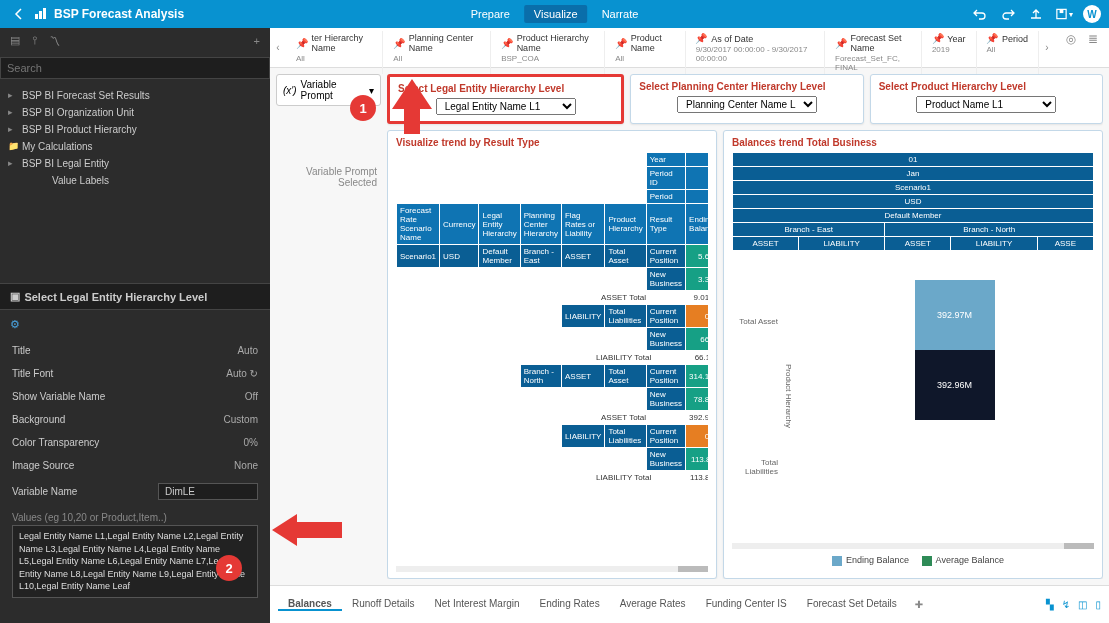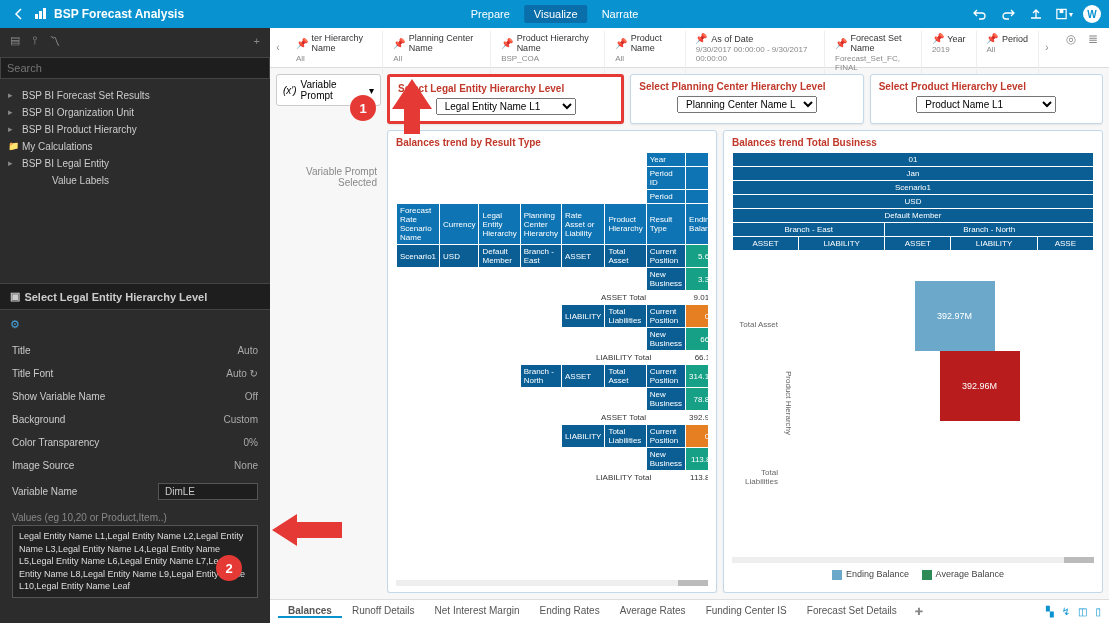--- a/index.html
+++ b/index.html
@@ -70,24 +70,24 @@
 .tbl .orange { background: #e67e22; color: #fff; text-align: right;}
 .tbl .teal { background: #16a085; color: #fff; text-align: right; }
 .tbl .wtot { background: #fff; color: #333; text-align: center; }
 .tbl .num { text-align: right; color: #fff; }
 .rtbl th.deep { text-align: center; }
 .treemap-wrap { display: flex; flex: 1; }
 .treemap-labels { width: 50px; font-size: 8px; color: #666; display: flex; flex-direction: column; justify-content: space-around; text-align: right; padding-right: 4px; }
 .yaxis-label { writing-mode: vertical-rl; font-size: 8px; color: #666; padding: 0 2px; display: flex; align-items: center; justify-content: center; }
 .treemap { flex: 1; position: relative; }
 .treemap .box1 { position: absolute; left: 40%; top: 10%; width: 80px; height: 70px; background: #6ba8c9; color: #fff; display: flex; align-items: center; justify-content: center; font-size: 9px; }
-.treemap .box2 { position: absolute; left: 40%; top: calc(10% + 70px); width: 80px; height: 70px; background: #b91c1c; color: #fff; display: flex; align-items: center; justify-content: center; font-size: 9px; margin-left: 25px; }
+.treemap .box2 { position: absolute; left: 40%; top: calc(10% + 70px); width: 80px; height: 70px; background: #0f172a; color: #fff; display: flex; align-items: center; justify-content: center; font-size: 9px; }
 .legend { text-align: center; font-size: 9px; color: #444; padding: 6px 0; }
 .legend .sw { display: inline-block; width: 10px; height: 10px; margin: 0 4px 0 10px; vertical-align: middle; }
-.bottom-tabs { background: #fff; border-top: 1px solid #ddd; display: flex; align-items: center; height: 24px; font-size: 10px; padding: 0 8px; }
+.bottom-tabs { background: #fff; border-top: 1px solid #ddd; display: flex; align-items: center; height: 38px; font-size: 10px; padding: 0 8px; }
 .bottom-tabs .btab { padding: 0 10px; cursor: pointer; color: #555; height: 100%; display: flex; align-items: center; }
 .bottom-tabs .btab.active { font-weight: bold; border-bottom: 2px solid #0892d0; }
 .bottom-tabs .add { color: #888; cursor: pointer; padding: 0 8px; }
 .bottom-tabs .right-icons { margin-left: auto; display: flex; gap: 8px; }
 .bottom-tabs .right-icons .ri { color: #0892d0; cursor: pointer; }
 .red-arrow1 { position: absolute; left: 382px; top: 79px; z-index: 50; pointer-events: none; }
 .red-circ { width: 26px; height: 26px; border-radius: 50%; background: #e53935; color: #fff; font-weight: bold; display: flex; align-items: center; justify-content: center; font-size: 13px; position: absolute; }
 .circ1 { left: 350px; top: 95px; z-index: 51; }
 .red-arrow2 { position: absolute; left: 272px; top: 512px; z-index: 50; pointer-events: none; }
 .circ2 { left: 216px; top: 555px; z-index: 51; }
@@ -288,21 +288,21 @@
             <select><option>Planning Center Name L1</option></select>
           </div>
           <div class="card">
             <div class="card-title">Select Product Hierarchy Level</div>
             <select><option>Product Name L1</option></select>
           </div>
         </div>
 
         <div class="charts-row">
           <div class="chart-card left-chart">
-            <div class="ct">Balances trend by Result Type</div>
+            <div class="ct">Visualize trend by Result Type</div>
             <div style="overflow:auto; flex:1;">
               <table class="tbl">
                 <tbody>
                     <tr>
                       <td colspan="6" style="border:none;"></td>
                       <th>Year</th>
                       <th></th>
                     </tr>
                 <tr>
                       <td colspan="6" style="border:none;"></td>
@@ -312,21 +312,21 @@
                 <tr>
                       <td colspan="6" style="border:none;"></td>
                       <th>Period</th>
                       <th class="num">J</th>
                     </tr>
                 <tr id="lh-headers">
                       <th>Forecast Rate Scenario Name</th>
                       <th>Currency</th>
                       <th>Legal Entity Hierarchy</th>
                       <th>Planning Center Hierarchy</th>
-                      <th>Rate Asset or Liability</th>
+                      <th>Flag Rates or Liability</th>
                       <th>Product Hierarchy</th>
                       <th>Result Type</th>
                       <th>Ending Balance</th>
                     </tr>
                 </tbody>
                   <tbody id="lh-body">
                     <tr>
                       <th rowspan="1" class="deep">Scenario1</th>
                       <th class="deep">USD</th>
                       <th class="deep">Default Member</th>

